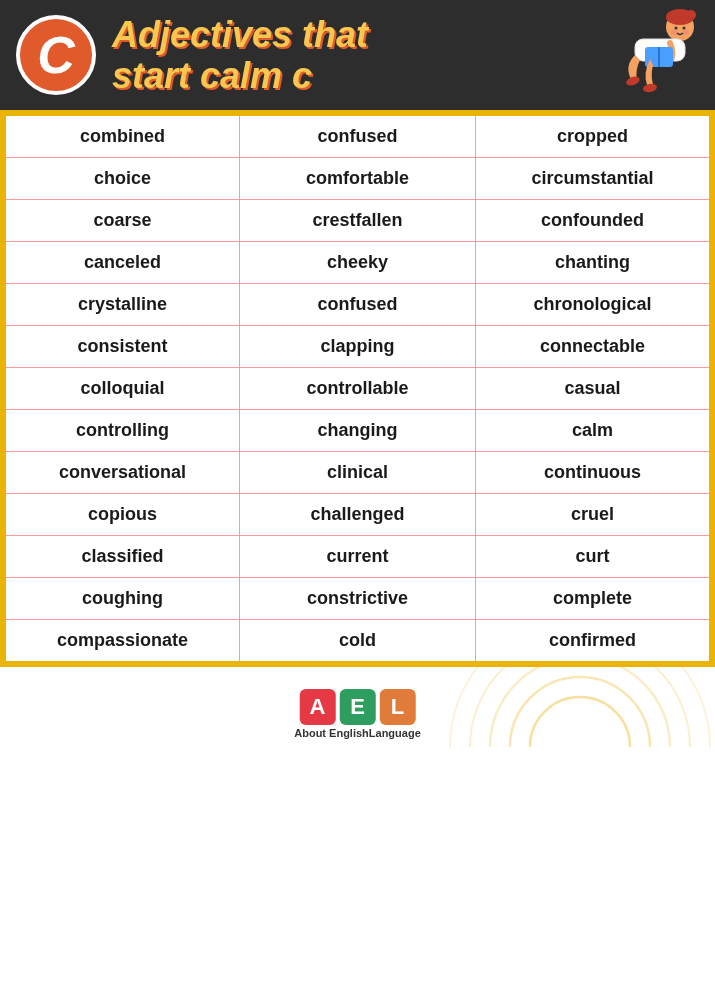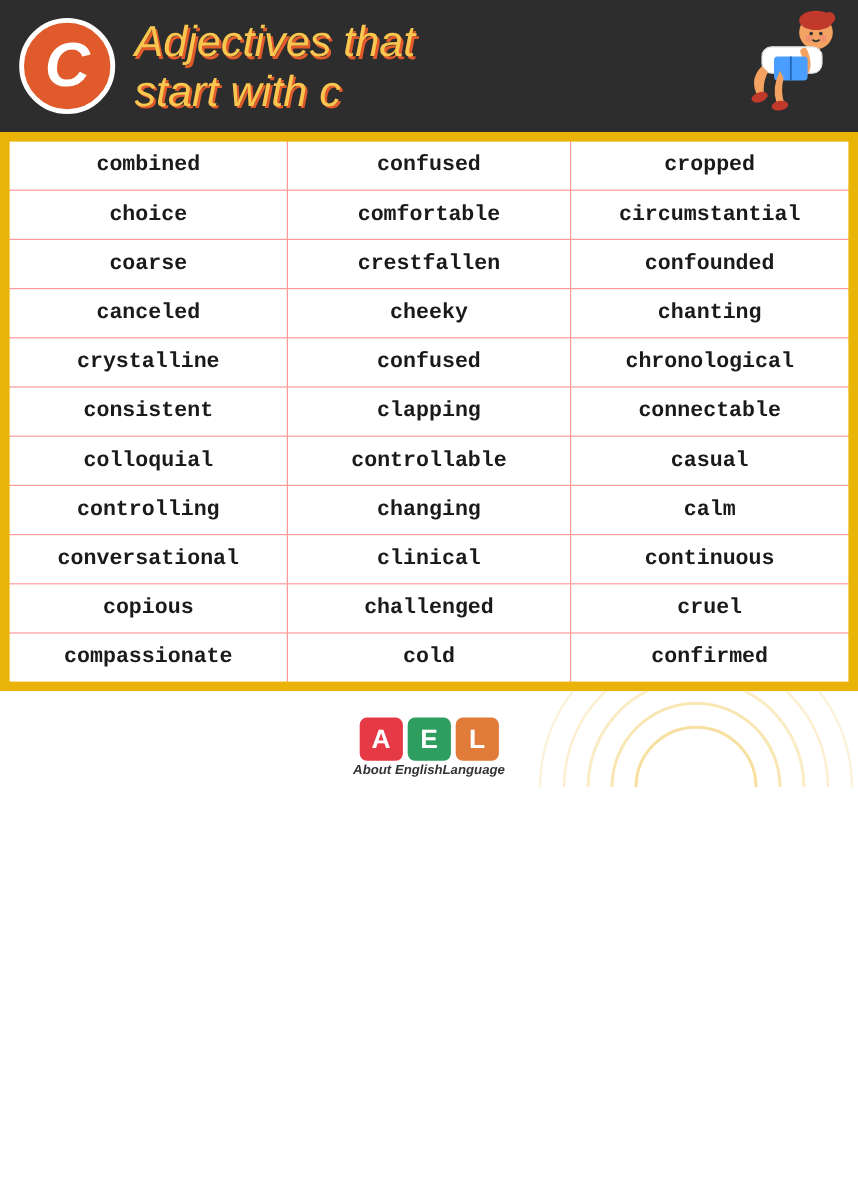--- a/index.html
+++ b/index.html
@@ -33,21 +33,21 @@
       font-size: 52px;
       font-weight: 900;
       color: #fff;
       font-style: italic;
       flex-shrink: 0;
     }
 
     .header-title {
       color: #f9c74f;
       font-size: 36px;
-      font-weight: 400;
+      font-weight: 700;
       font-style: italic;
       line-height: 1.15;
       text-shadow: 2px 2px 0 #e05a2b;
     }
 
     .girl-illustration {
       position: absolute;
       right: 10px;
       top: 5px;
       width: 90px;
@@ -60,22 +60,21 @@
       height: 95px;
     }
 
     .table-container {
       width: 100%;
     }
 
     table {
       width: 100%;
       border-collapse: collapse;
-      border: 8px solid #eab308;
-      font-family: Liberation Mono, monospace;
+      border: 6px solid #eab308;
     }
 
     td {
       border: 1.5px solid #ff9999;
       padding: 10px 6px;
       text-align: center;
       font-size: 18px;
       font-weight: 700;
       color: #1a1a1a;
       width: 33.33%;
@@ -108,21 +107,20 @@
 
     .logo-letter.a { background: #e63946; }
     .logo-letter.e { background: #2d9e5f; }
     .logo-letter.l { background: #e07b39; }
 
     .logo-text {
       font-size: 11px;
       font-weight: 700;
       color: #333;
       text-align: right;
-      font-style: italic;
     }
 
     
     .footer-deco {
       position: relative;
       width: 715px;
       height: 80px;
       overflow: hidden;
       background: #fff;
     }
@@ -141,21 +139,21 @@
   </style>
 </head>
 <body>
 
 <div class="header">
   <div class="letter-badge">
     <span>C</span>
   </div>
   <div class="header-title">
     <span>Adjectives that</span><br>
-    <span>start with c</span>
+    <span>start calm c</span>
   </div>
 
   <div class="girl-illustration">
     <svg class="girl-svg" viewBox="0 0 90 95" xmlns="http://www.w3.org/2000/svg">
 
       <circle cx="65" cy="22" r="14" fill="#f4a261"></circle>
 
       <ellipse cx="65" cy="12" rx="14" ry="8" fill="#c0392b"></ellipse>
       <path d="M51 14 Q55 5 65 8 Q75 5 79 14" fill="#c0392b"></path>
 
@@ -229,20 +227,30 @@
         </tr>
         <tr>
           <td>conversational</td>
           <td>clinical</td>
           <td>continuous</td>
         </tr>
         <tr>
           <td>copious</td>
           <td>challenged</td>
           <td>cruel</td>
+        </tr>
+        <tr>
+          <td>classified</td>
+          <td>current</td>
+          <td>curt</td>
+        </tr>
+        <tr>
+          <td>coughing</td>
+          <td>constrictive</td>
+          <td>complete</td>
         </tr>
         <tr>
           <td>compassionate</td>
           <td>cold</td>
           <td>confirmed</td>
         </tr>
       </tbody>
   </table>
 </div>
 

